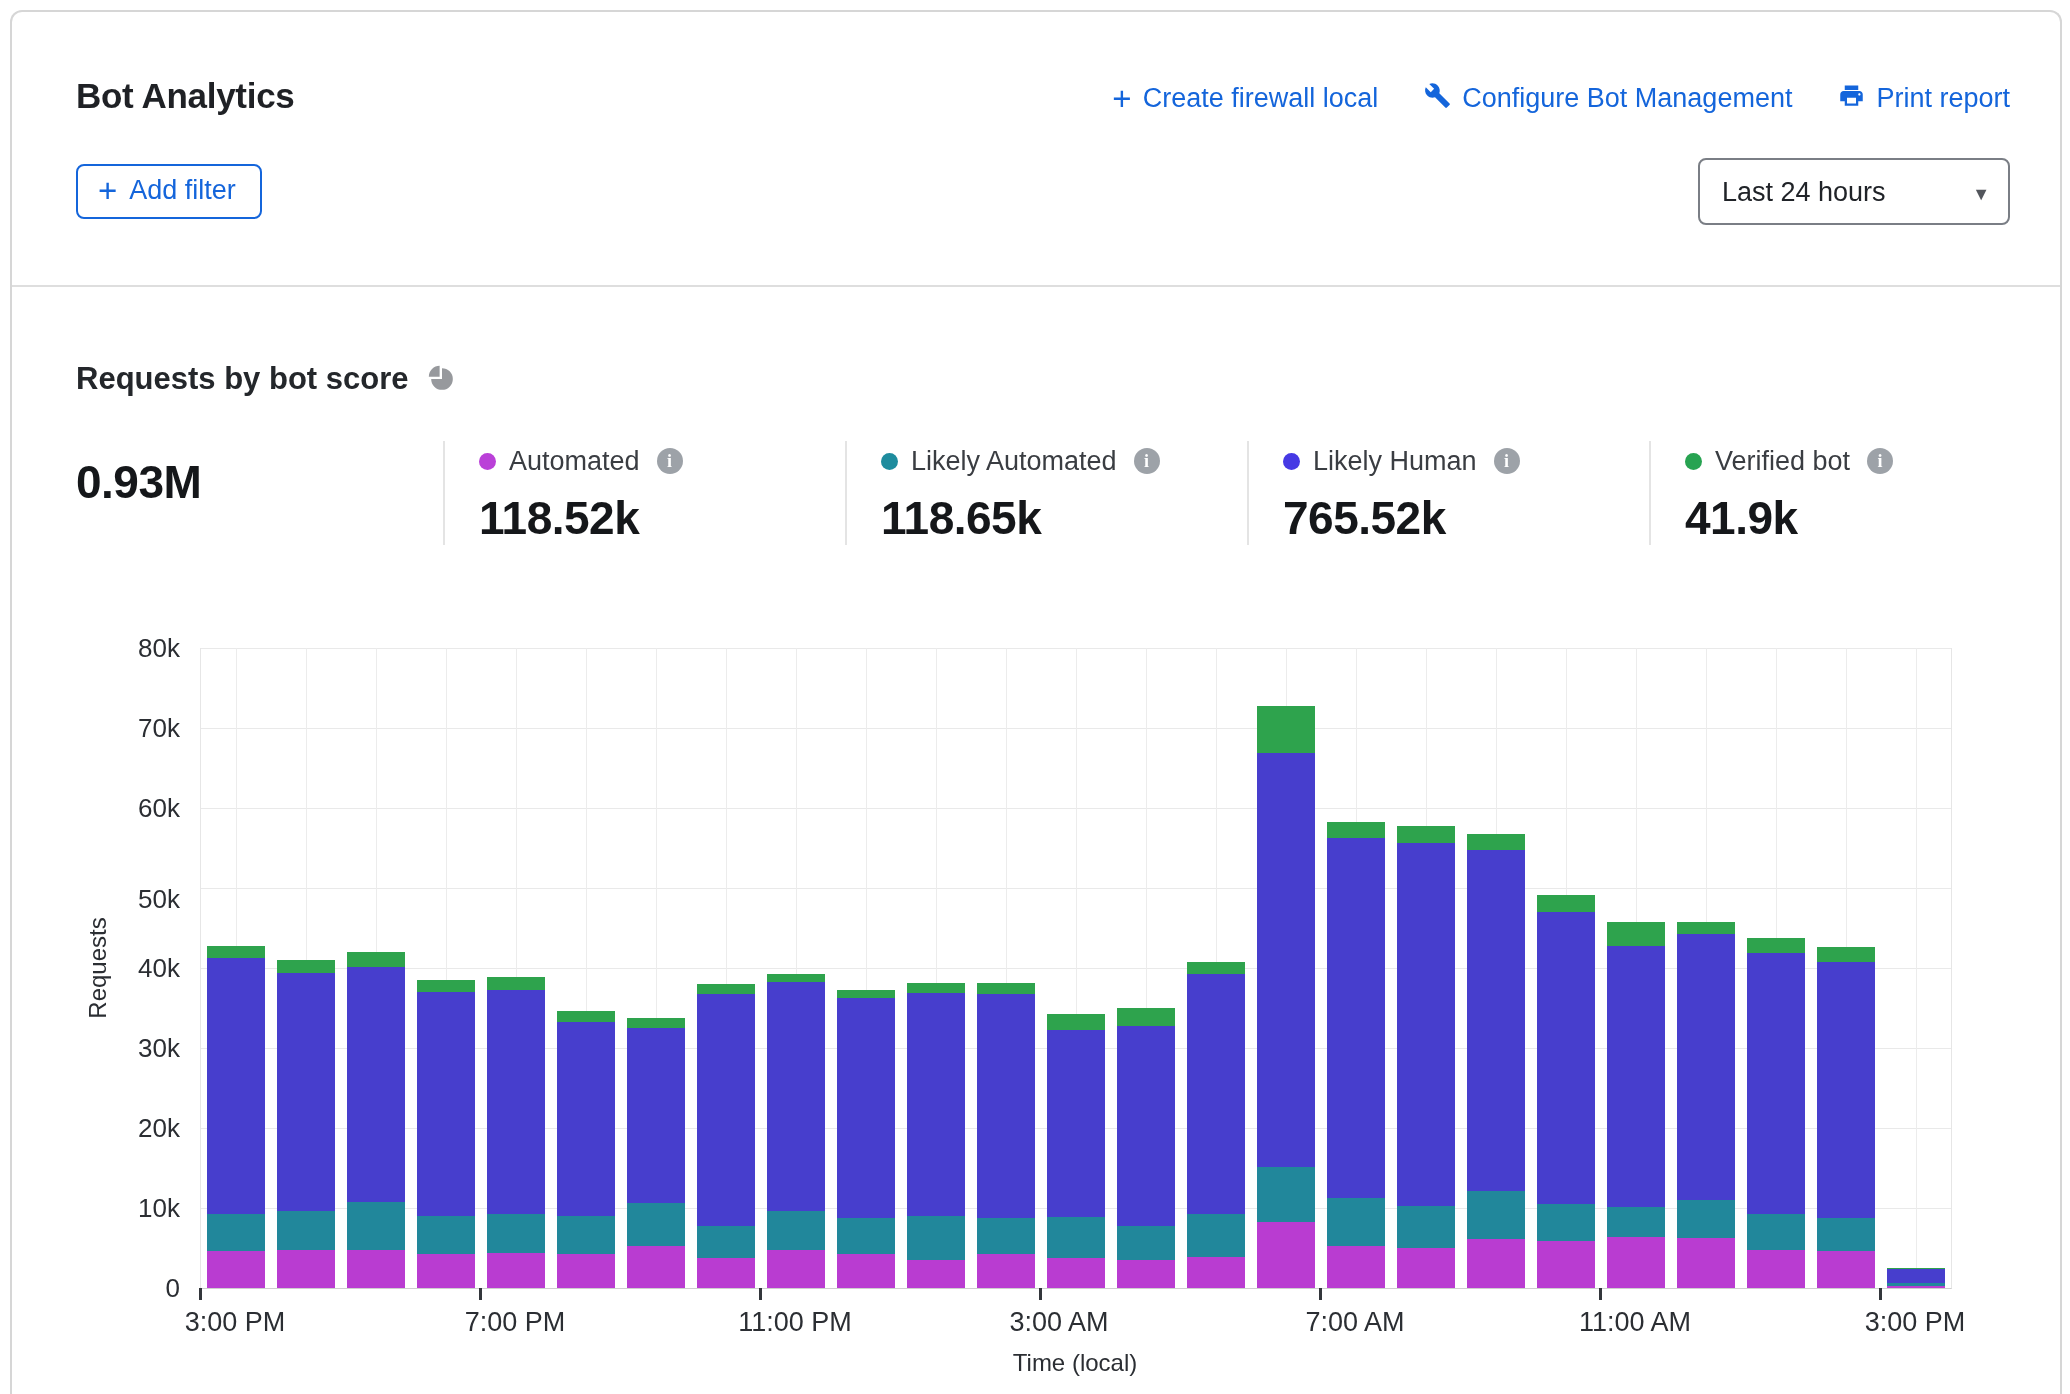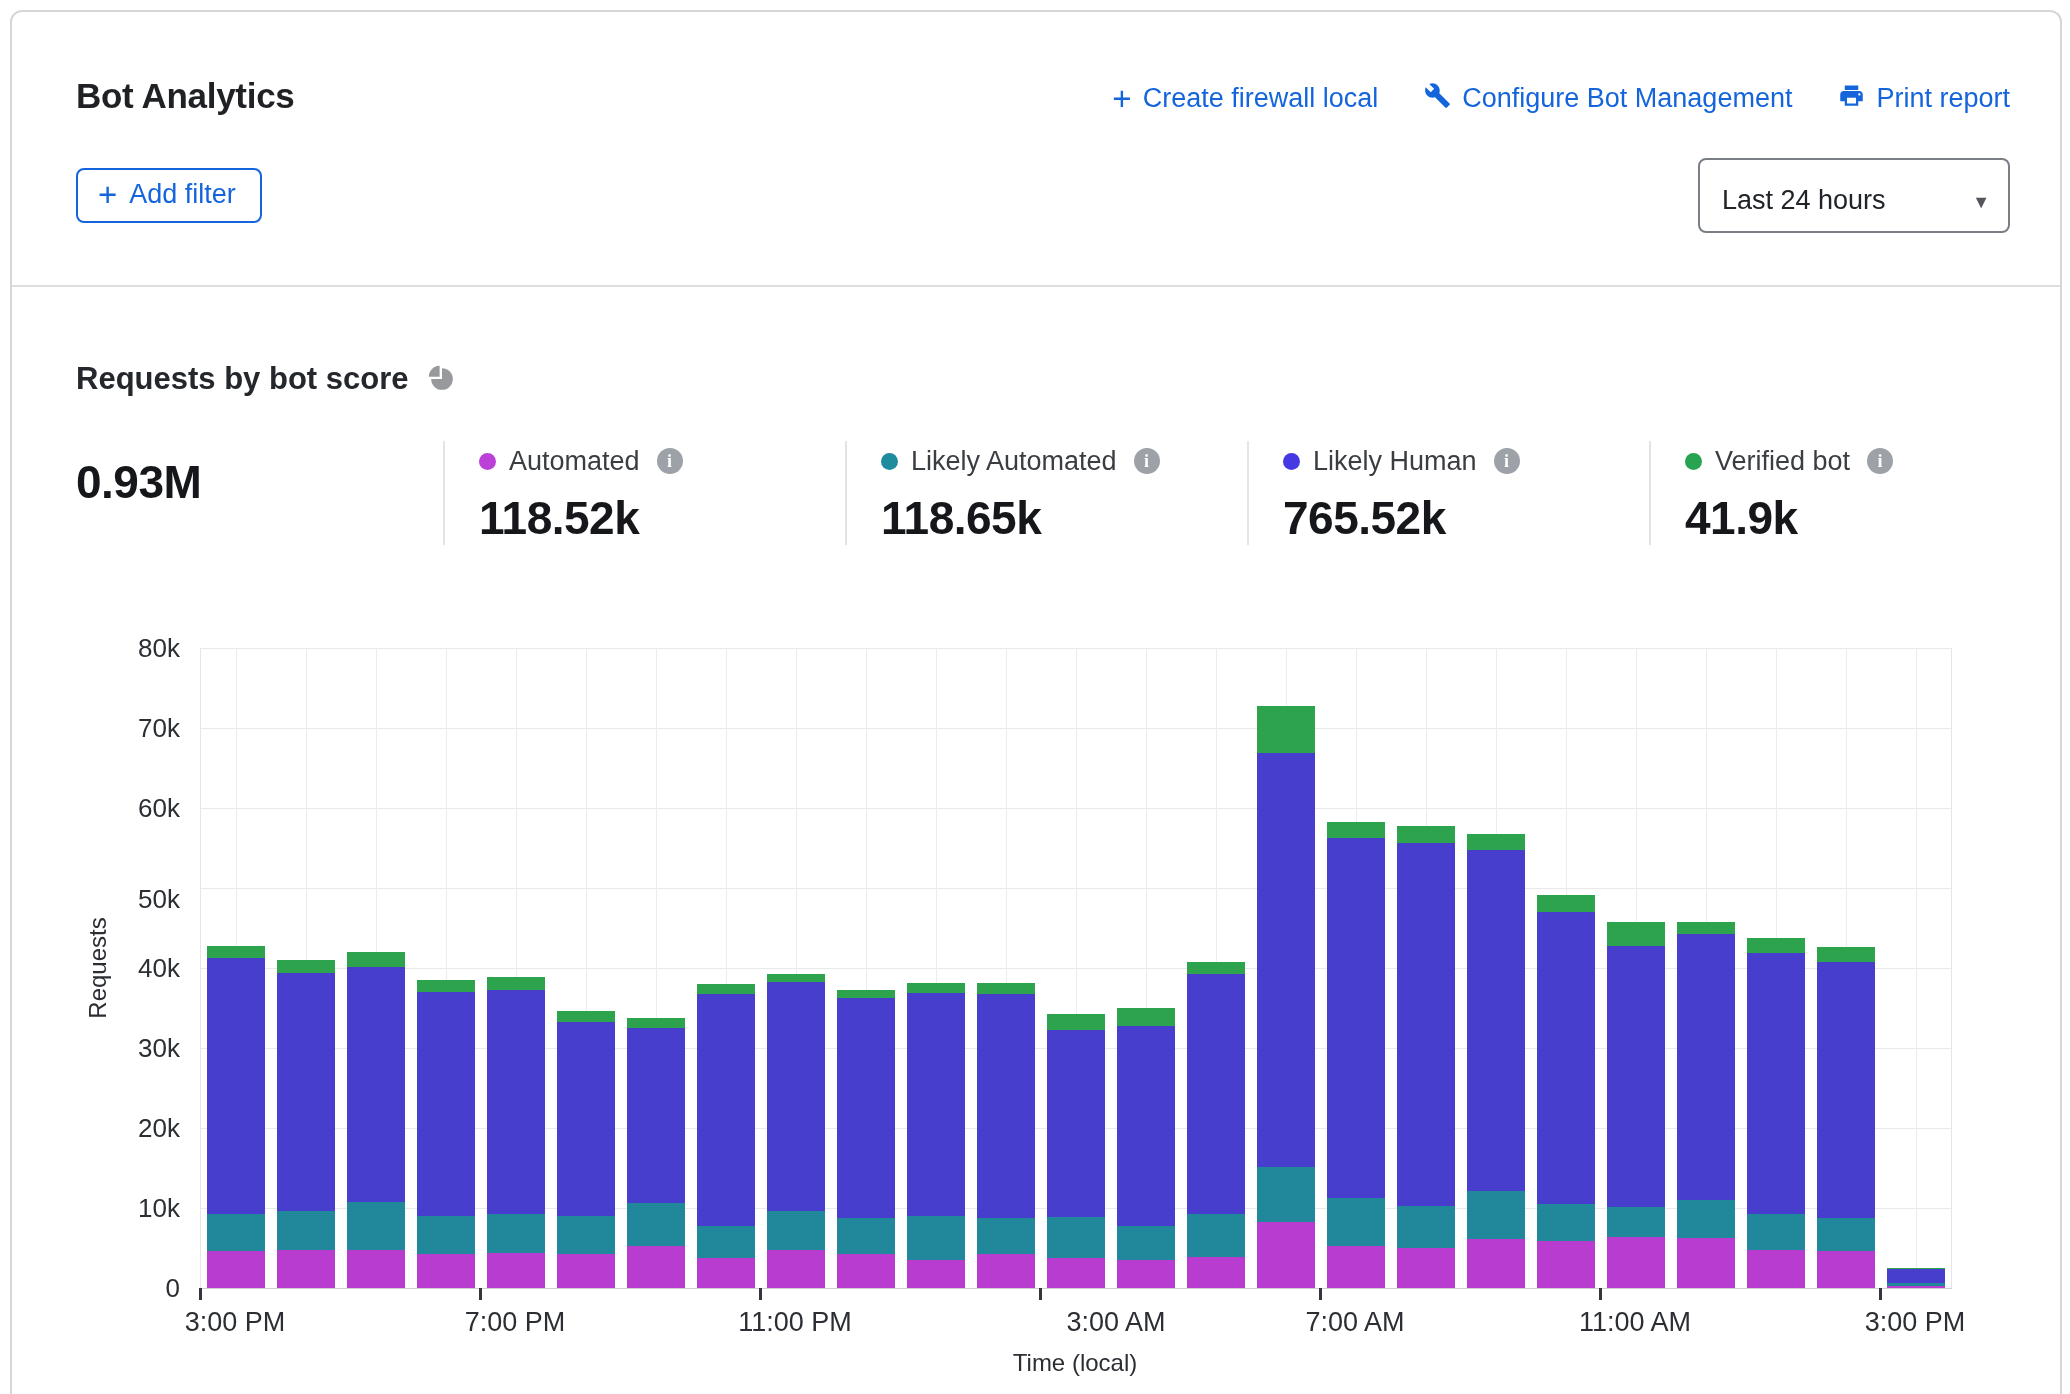--- a/index.html
+++ b/index.html
@@ -13,21 +13,21 @@
   .page-title{font-size:35px;font-weight:700;color:#1F2125;letter-spacing:-0.3px;}
   .actions{display:flex;gap:46px;padding-top:5px;}
   .action{display:flex;align-items:center;gap:11px;color:#1465DB;font-size:27px;cursor:pointer;text-decoration:none;}
   .action svg{fill:#1465DB;}
   .plus-glyph{font-size:33px;font-weight:400;line-height:24px;}
   .row2{display:flex;justify-content:space-between;align-items:center;margin-top:42px;}
   .add-filter{display:flex;align-items:center;gap:12px;border:2px solid #1465DB;border-radius:8px;
               background:#fff;color:#1465DB;font-size:27px;padding:9px 24px 11px 20px;cursor:pointer;}
   .dropdown{width:268px;border:2px solid #7A7E85;border-radius:8px;background:#fff;
             display:flex;align-items:center;justify-content:space-between;
-            padding:25px 18px 15px 22px;font-size:27px;color:#202328;cursor:pointer;}
+            padding:17px 18px 15px 22px;font-size:27px;color:#202328;cursor:pointer;}
   .caret{font-size:18px;color:#53565C;padding-top:4px;}
   
   .chart-section{padding:74px 50px 0 64px;}
   .section-title-row{display:flex;align-items:center;gap:18px;}
   .section-title{font-size:31px;font-weight:700;color:#24272B;}
   .pie-icon svg{fill:#97999D;display:block;}
   .stats{margin-top:44px;display:grid;grid-template-columns:367px 402px 402px 402px 402px;}
   .stat{padding-top:2px;}
   .stat + .stat{border-left:2px solid #E4E4E4;padding-left:34px;}
   .stat-label-row{display:flex;align-items:center;gap:13px;font-size:27px;color:#3A3D42;height:36px;}
@@ -391,21 +391,21 @@
           </div>
       </div>
       <div id="xaxis">
           <div class="xtick" style="left: 123px;"></div>
           <div class="xlab" style="left: 159px;">3:00 PM</div>
           <div class="xtick" style="left: 403px;"></div>
           <div class="xlab" style="left: 439px;">7:00 PM</div>
           <div class="xtick" style="left: 683px;"></div>
           <div class="xlab" style="left: 719px;">11:00 PM</div>
           <div class="xtick" style="left: 963px;"></div>
-          <div class="xlab" style="left: 1040px;">3:00 AM</div>
+          <div class="xlab" style="left: 983px;">3:00 AM</div>
           <div class="xtick" style="left: 1243px;"></div>
           <div class="xlab" style="left: 1279px;">7:00 AM</div>
           <div class="xtick" style="left: 1523px;"></div>
           <div class="xlab" style="left: 1559px;">11:00 AM</div>
           <div class="xtick" style="left: 1803px;"></div>
           <div class="xlab" style="left: 1839px;">3:00 PM</div>
         </div>
       <div class="xaxis-title">Time (local)</div>
     </div>
   </div>

